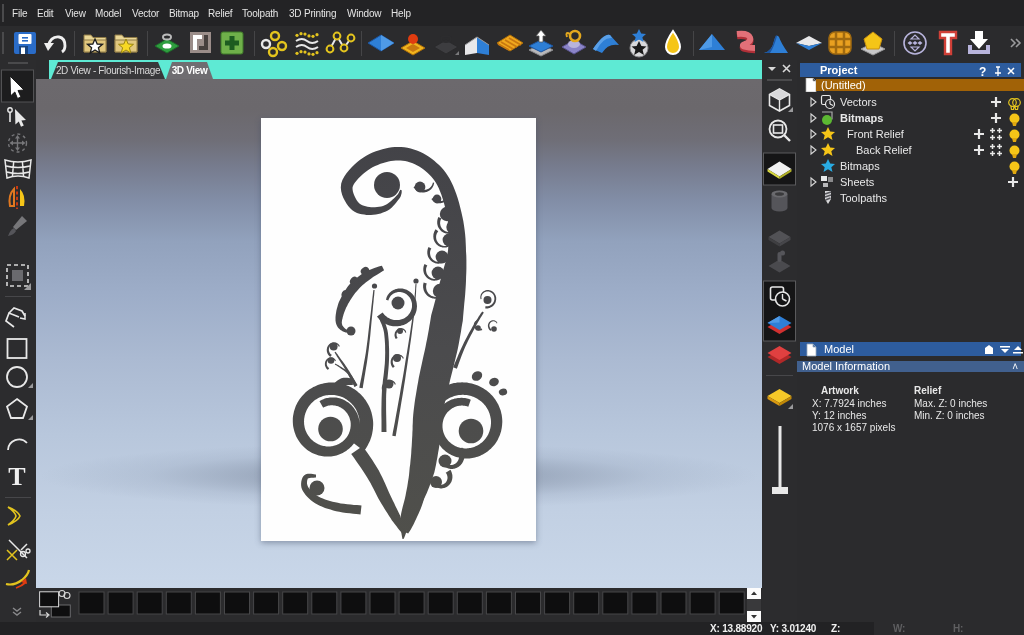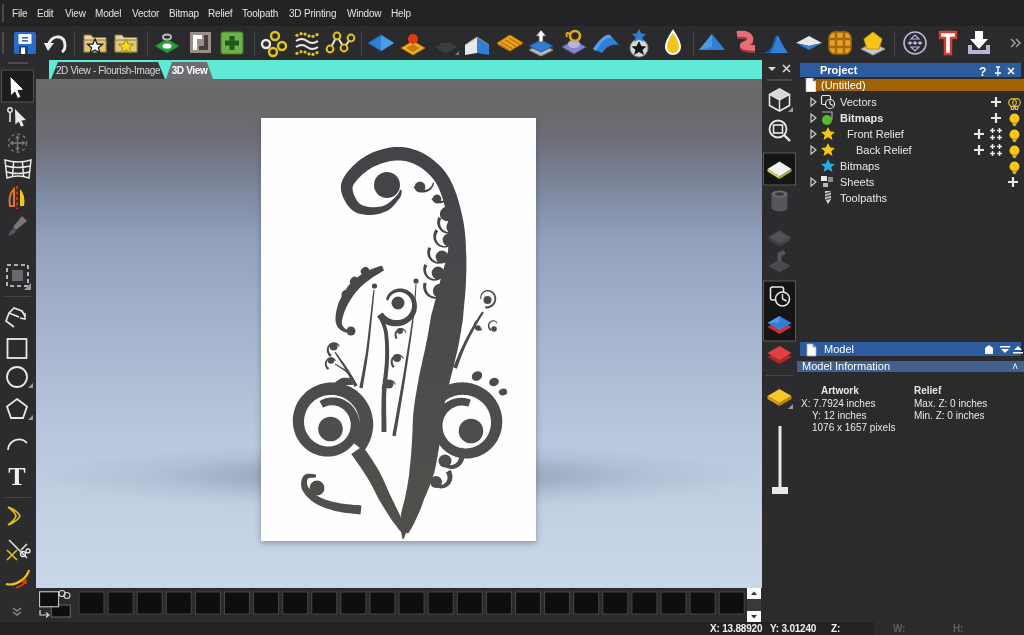--- a/index.html
+++ b/index.html
@@ -569,21 +569,21 @@
             <path d="M200 4 L210 4 L210 5.5 L200 5.5 Z M201 7 L209 7 L205 11 Z"></path>
             <path d="M214 11 L224 11 L224 12.5 L214 12.5 Z M215 9 L223 9 L219 5 Z" transform="translate(-1,-1)"></path>
           </g>
         </svg>
       </div>
   <div class="abs" id="mihdr">
         <span style="position:absolute;left:5px">Model Information</span>
         <span style="position:absolute;right:6px;font-size:10px">˄</span>
       </div>
   <span class="mi" style="left:24px;top:325px;font-weight:bold">Artwork</span>
-  <span class="mi" style="left:4px;top:338px">X: 7.7924 inches</span>
+  <span class="mi" style="left:15px;top:338px">X: 7.7924 inches</span>
   <span class="mi" style="left:15px;top:350px">Y: 12 inches</span>
   <span class="mi" style="left:15px;top:362px">1076 x 1657 pixels</span>
   <span class="mi" style="left:117px;top:325px;font-weight:bold">Relief</span>
   <span class="mi" style="left:117px;top:338px">Max. Z: 0 inches</span>
   <span class="mi" style="left:117px;top:350px">Min. Z: 0 inches</span>
 </div>
 <div class="abs" id="swatchbar">
       <svg width="726" height="34" style="position:absolute;left:0;top:0">
         <rect x="15.3" y="17" width="19" height="12" fill="#0e0e0f" stroke="#6a6a6c"></rect>
         <rect x="3.6" y="3.8" width="19" height="15" fill="#0e0e0f" stroke="#d8d8d8"></rect>

